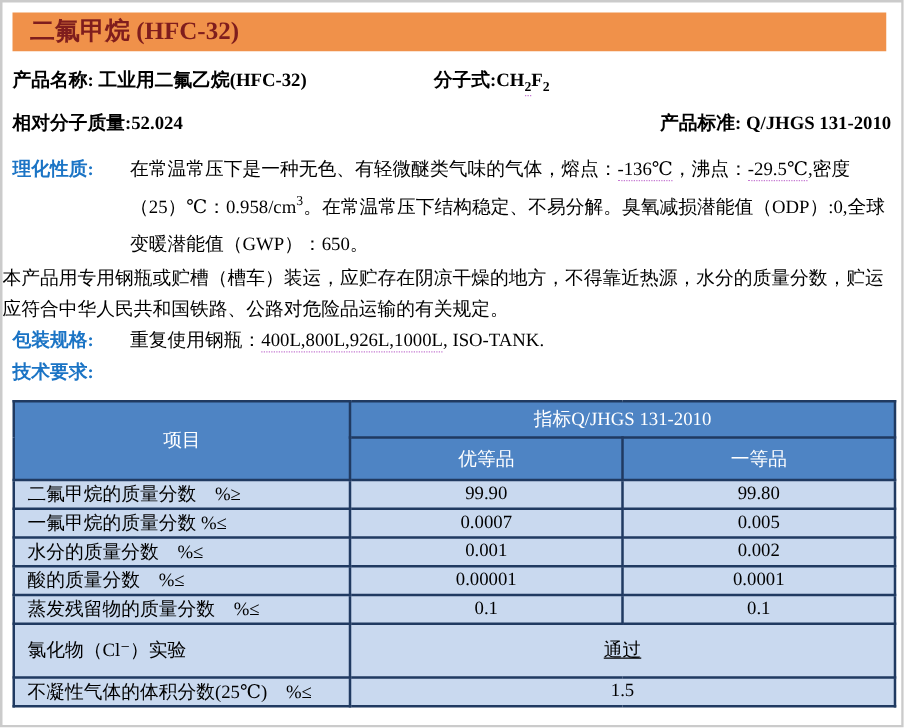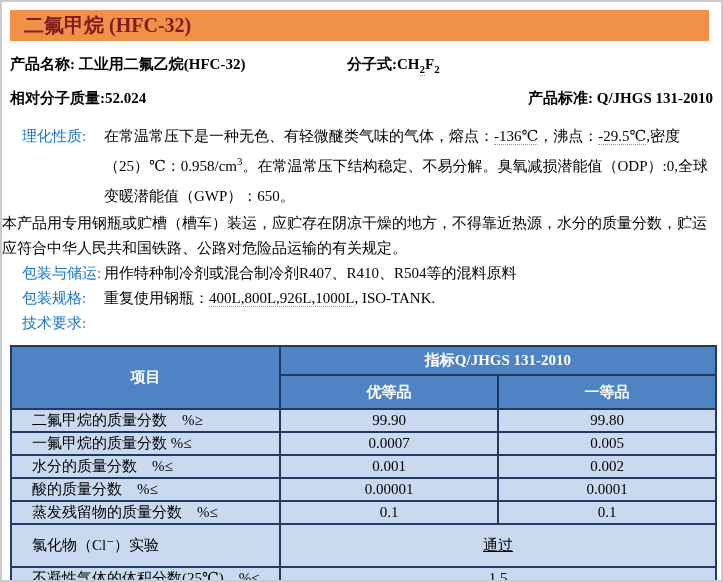--- a/index.html
+++ b/index.html
@@ -27,46 +27,46 @@
   .info-row{display:flex;margin:0 8px;font-weight:bold;}
   .info-row.r1{margin-top:14px;}
   .info-row.r2{margin-top:15px;justify-content:space-between;}
   .info-left-1{width:337px;}
   .info-left-2{width:297px;}
   sub{font-size:11px;line-height:0;}
   sup{font-size:11px;line-height:0;}
   .sections{margin-top:13px;}
   .section{display:flex;align-items:flex-start;}
   .sec-label{
-    width:102px;flex:0 0 102px;padding-left:20px;box-sizing:border-box;
-    color:var(--label-blue);font-weight:normal;line-height:25px;
+    width:102px;flex:0 0 102px;padding-left:8px;box-sizing:border-box;
+    color:var(--label-blue);font-weight:bold;line-height:25px;
   }
   .sec-body{flex:1;padding-right:8px;}
   .lh30{line-height:30px;}
   .lh25{line-height:25px;}
   .spell{border-bottom:1px dotted #C57AD2;}
   .spec-table{
     border-collapse:collapse;margin:9px 8px 0 8px;width:707px;
     table-layout:fixed;
   }
   .spec-table th,.spec-table td{
     border:2px solid var(--table-border);
     font-size:15px;padding:0;
   }
   .spec-table thead th{
-    background:var(--table-header-bg);color:#fff;font-weight:bold;
+    background:var(--table-header-bg);color:#fff;font-weight:normal;
     text-align:center;
   }
   .spec-table td{background:var(--table-row-bg);}
   .col-item{width:267px;}
   .col-g1{width:215px;}
   .col-g2{width:225px;}
   .h-top{height:29px;}
   .h-sub{height:34px;}
-  td.lbl{text-align:left;padding-left:20px;height:21px;}
+  td.lbl{text-align:left;padding-left:10px;height:21px;}
   td.val{text-align:center;height:21px;}
   tr.tall td{height:41px;}
   .u{text-decoration:underline;}
 </style>
 </head>
 <body>
 
 <div class="page">
 
   <div class="title-bar">二氟甲烷 (HFC-32)</div>
@@ -85,24 +85,20 @@
 
     <div class="section">
       <div class="sec-label lh30">理化性质:</div>
       <div class="sec-body lh30"><span>在常温常压下是一种无色、有轻微醚类气味的气体，熔点：</span><span class="spell">-136℃</span><span>，沸点：</span><span class="spell">-29.5℃</span><span>,密度（25）℃：0.958/cm</span><sup>3</sup><span>。在常温常压下结构稳定、不易分解。臭氧减损潜能值（ODP）:0,全球变暖潜能值（GWP）：650。</span></div>
     </div>
 
     <div class="section">
       <div class="sec-body lh25">本产品用专用钢瓶或贮槽（槽车）装运，应贮存在阴凉干燥的地方，不得靠近热源，水分的质量分数，贮运应符合中华人民共和国铁路、公路对危险品运输的有关规定。</div>
     </div>
 
-    <div class="section">
-      <div class="sec-label lh25">包装与储运:</div>
-      <div class="sec-body lh25">用作特种制冷剂或混合制冷剂R407、R410、R504等的混料原料</div>
-    </div>
 
     <div class="section">
       <div class="sec-label lh25">包装规格:</div>
       <div class="sec-body lh25"><span>重复使用钢瓶：</span><span class="spell">400L,800L,926L,1000L</span><span>, ISO-TANK.</span></div>
     </div>
 
     <div class="section">
       <div class="sec-label lh25">技术要求:</div>
       <div class="sec-body lh25"></div>
     </div>

